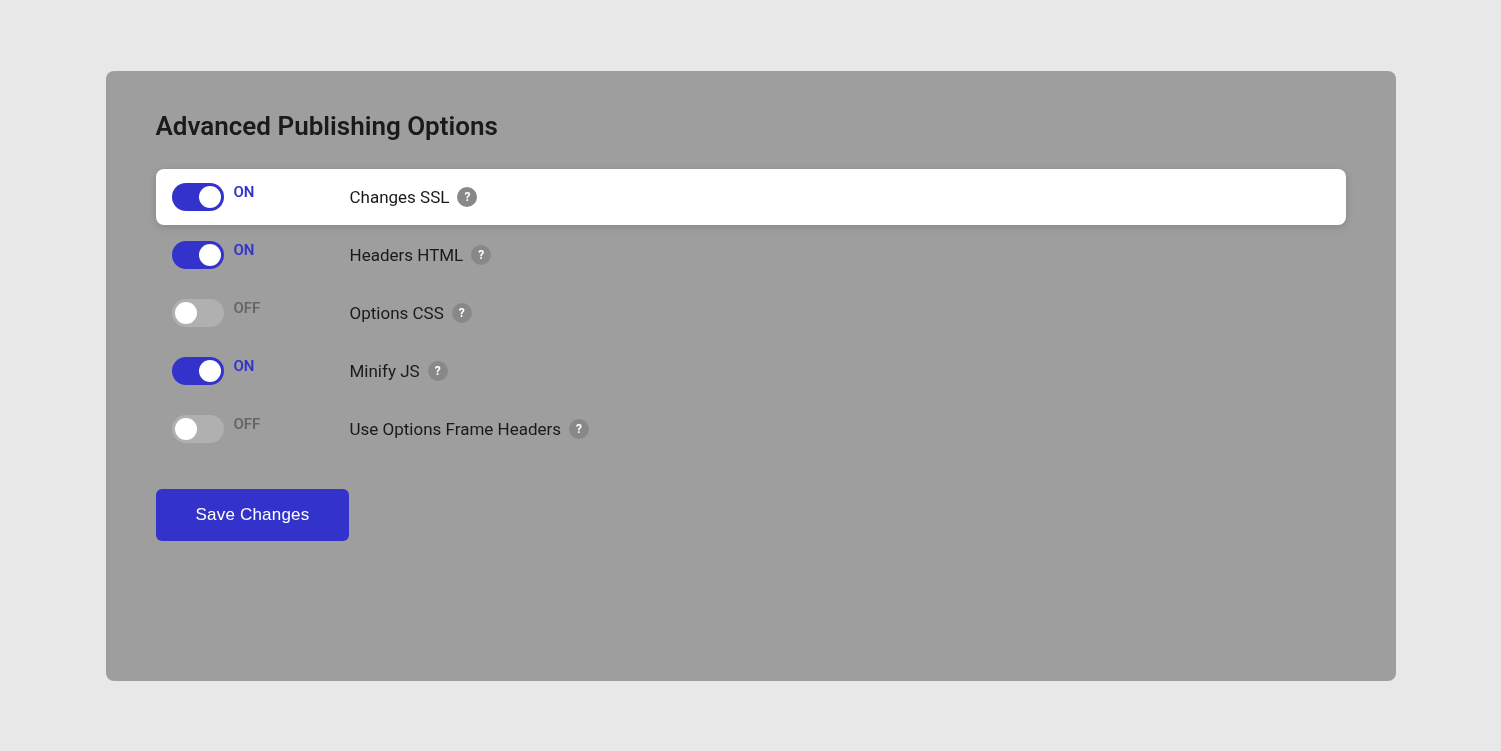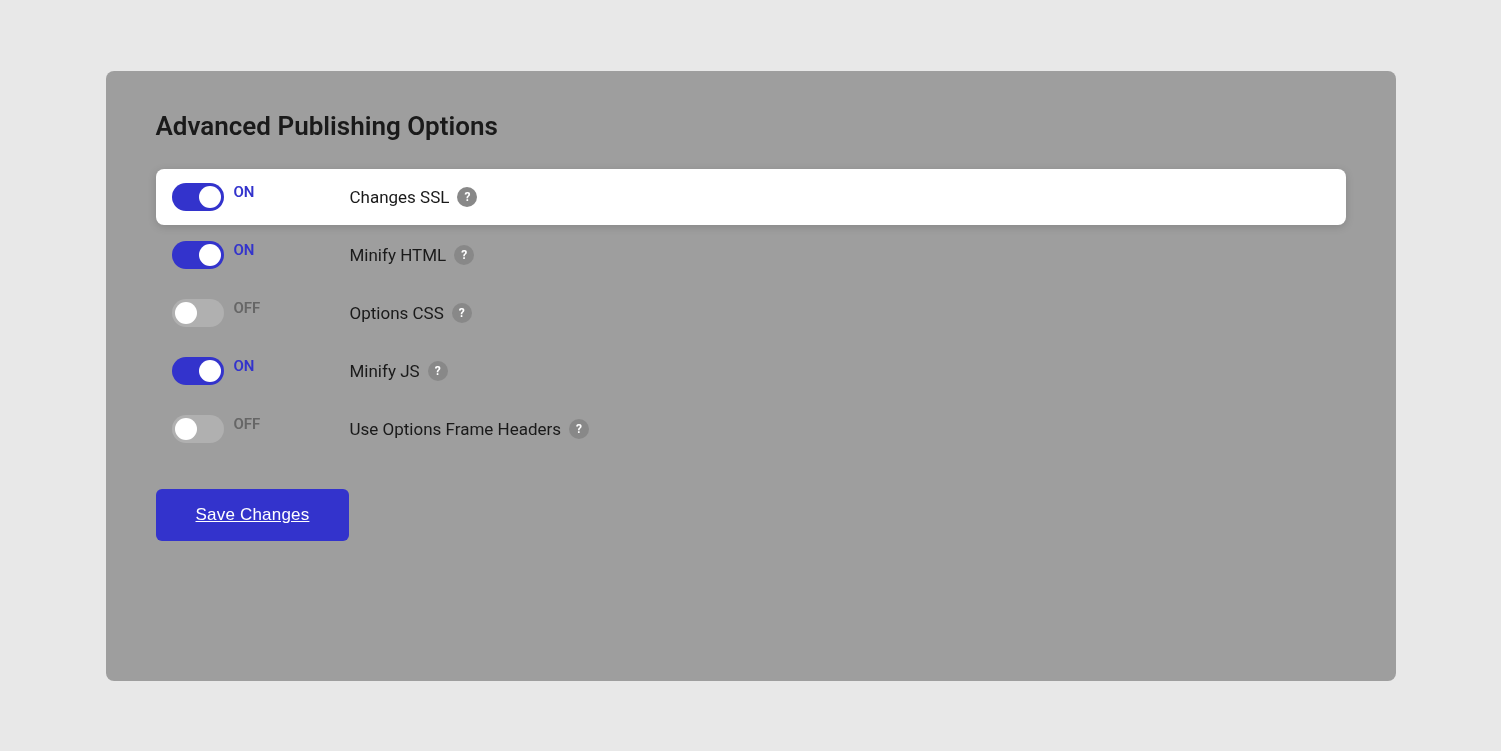--- a/index.html
+++ b/index.html
@@ -136,21 +136,20 @@
       margin-top: 30px;
       background-color: #3333cc;
       color: #ffffff;
       border: none;
       border-radius: 6px;
       padding: 16px 40px;
       font-size: 17px;
       font-weight: 500;
       cursor: pointer;
       letter-spacing: 0.2px;
-      text-decoration: underline;
     }
   </style>
 </head>
 <body>
 
 <div class="outer-panel">
   <h1 class="page-title">Advanced Publishing Options</h1>
 
   <div class="settings-list">
 
@@ -168,21 +167,21 @@
     </div>
 
     <div class="setting-row">
       <div class="toggle-container">
         <div class="toggle on">
           <div class="toggle-thumb"></div>
         </div>
         <span class="toggle-label">ON</span>
       </div>
       <span class="setting-name">
-        <span>Minify HTML</span>
+        <span>Headers HTML</span>
         <span class="help-icon">?</span>
       </span>
     </div>
 
     <div class="setting-row">
       <div class="toggle-container">
         <div class="toggle off">
           <div class="toggle-thumb"></div>
         </div>
         <span class="toggle-label" style="color:#666666;">OFF</span>

